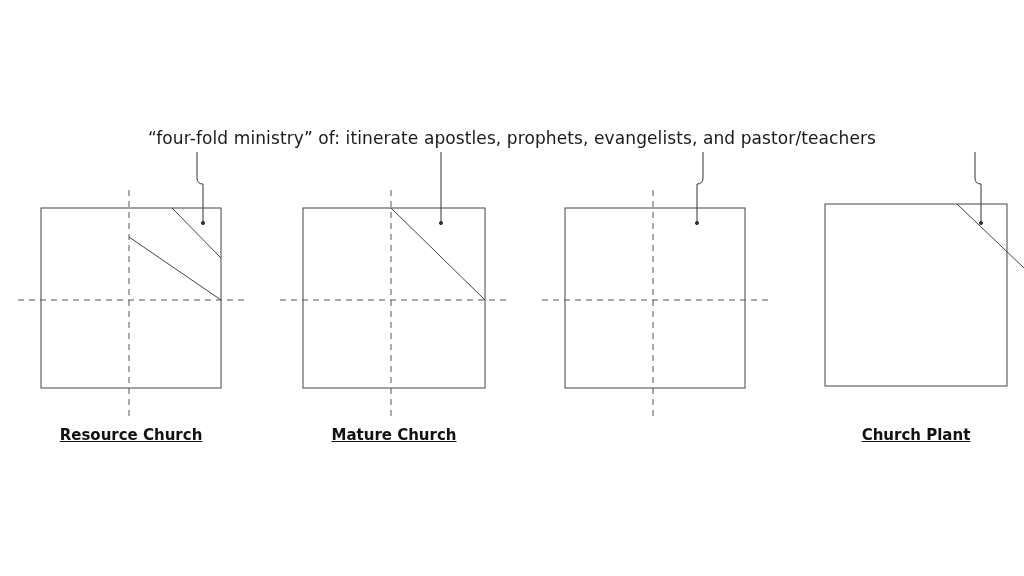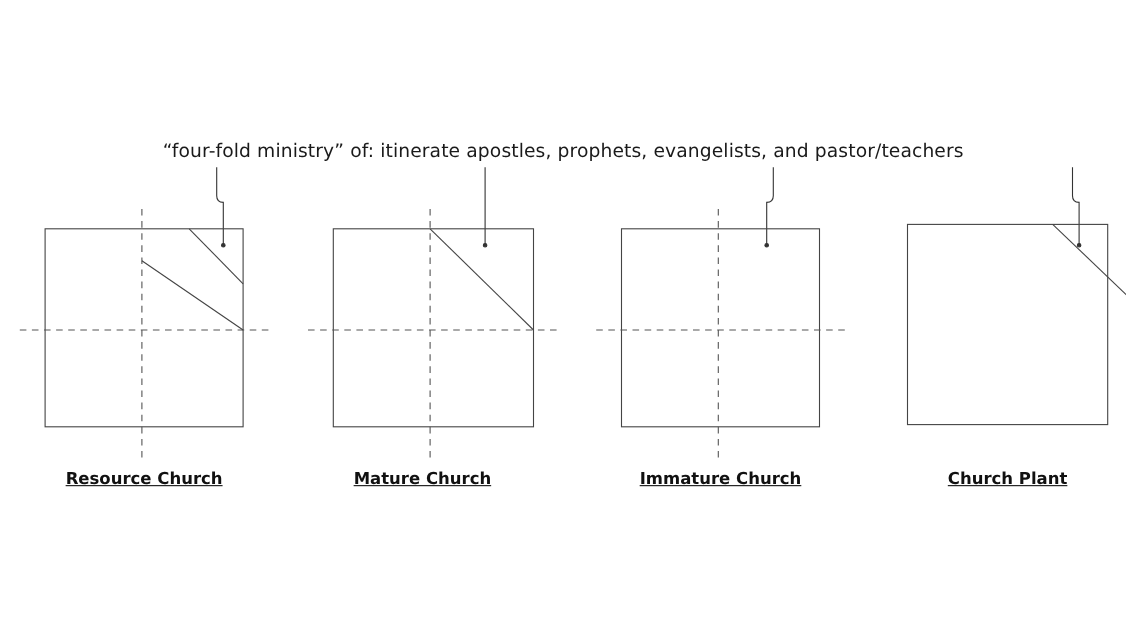--- a/index.html
+++ b/index.html
@@ -95,17 +95,16 @@
     </g>
 
     <g>
       <rect x="825" y="204" width="182" height="182" fill="none" stroke="#444444" stroke-width="1"></rect>
       <line x1="957" y1="204" x2="1024" y2="268" stroke="#444444" stroke-width="1"></line>
     </g>
 
   </svg>
 
   <div class="panel-label" style="left:41px; top:426px; width:180px;">Resource Church</div>
-  <div class="panel-label" style="left:293px; top:426px; width:182px;">Mature Church</div>
-  <div class="panel-label" style="left:565px; top:426px; width:180px;">Immature Church</div>
+  <div class="panel-label" style="left:303px; top:426px; width:182px;">Mature Church</div>
   <div class="panel-label" style="left:825px; top:426px; width:182px;text-align:center;">Church Plant</div>
 
 </div>
 
 </body></html>

